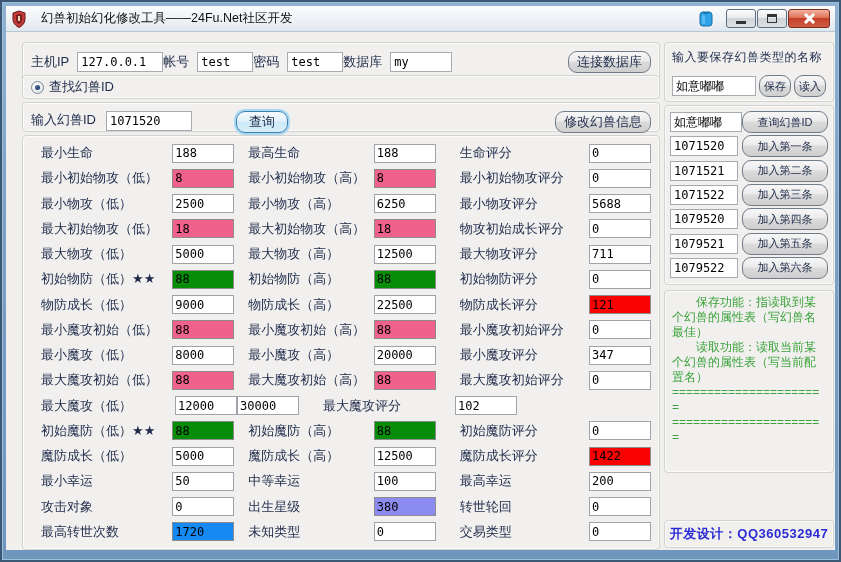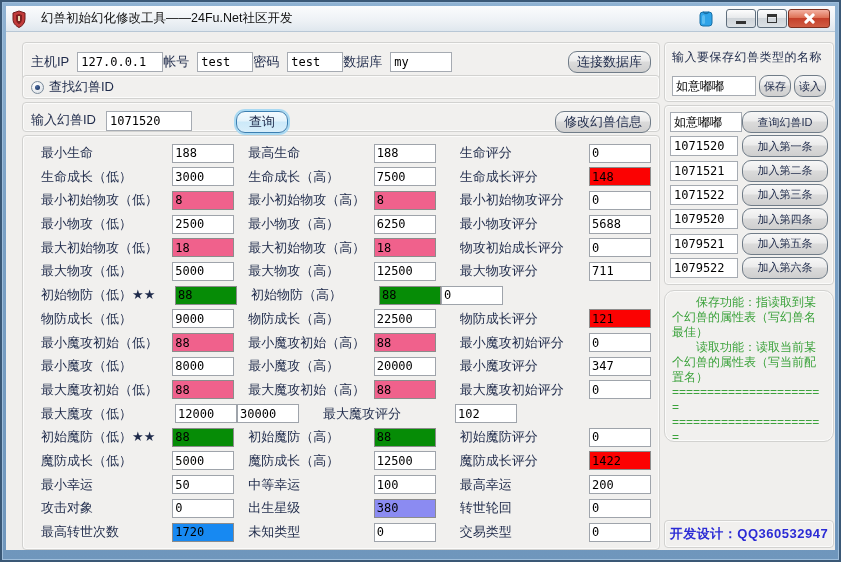--- a/index.html
+++ b/index.html
@@ -53,21 +53,21 @@
   .lcol{ left:16px; width:638px; }
   .rcol{ left:658px; width:170px; }
 
   .p-conn{ top:10px; height:40px; display:flex; align-items:center; padding:0 8px;justify-content:space-between; }
   .p-radio{ top:43px; height:24px; display:flex; align-items:center; padding:0 8px; }
   .p-idq{ top:70px; height:30px; display:flex; align-items:flex-start; padding:8px 8px; }
   .p-grid{ top:103px; height:415px; display:flex; flex-direction:column; justify-content:space-between; padding:7px 8px; }
 
   .p-save{ top:10px; height:60px; padding:6px 7px; }
   .p-slots{ top:73px; height:180px; padding:4px 5px; display:flex; flex-direction:column; justify-content:space-between; }
-  .p-notes{ top:258px; height:152px; padding:4px 7px; overflow:hidden;border-radius:10px; }
+  .p-notes{ top:258px; height:183px; padding:4px 7px; overflow:hidden; }
   .p-dev{ top:488px; height:28px; display:flex; align-items:center; justify-content:center; }
 
   
   .lbl{ font-size:13px; color:#1E2A4A; white-space:nowrap; }
   input.tb{
     height:20px; border:1px solid #A6ABB2; background:#FFF; color:#000;
     font:12px "DejaVu Sans Mono","Liberation Mono",monospace; padding:0 3px;
   }
   button.btn{
     height:22px; border:1px solid #707C88; border-radius:9px;
@@ -185,28 +185,20 @@
     <div class="panel lcol p-grid">
         <div class="grow">
           <span class="glabel c0">最小生命</span>
           <input class="gval s-normal" value="188" style="">
           <span class="glabel c1">最高生命</span>
           <input class="gval s-normal" value="188" style="">
           <span class="glabel c2">生命评分</span>
           <input class="gval s-normal" value="0" style="">
         </div>
         <div class="grow">
-          <span class="glabel c0">生命成长（低）</span>
-          <input class="gval s-normal" value="3000" style="">
-          <span class="glabel c1">生命成长（高）</span>
-          <input class="gval s-normal" value="7500" style="">
-          <span class="glabel c2">生命成长评分</span>
-          <input class="gval s-red" value="148" style="">
-        </div>
-        <div class="grow">
           <span class="glabel c0">最小初始物攻（低）</span>
           <input class="gval s-pink" value="8" style="">
           <span class="glabel c1">最小初始物攻（高）</span>
           <input class="gval s-pink" value="8" style="">
           <span class="glabel c2">最小初始物攻评分</span>
           <input class="gval s-normal" value="0" style="">
         </div>
         <div class="grow">
           <span class="glabel c0">最小物攻（低）</span>
           <input class="gval s-normal" value="2500" style="">
@@ -229,20 +221,21 @@
           <span class="glabel c1">最大物攻（高）</span>
           <input class="gval s-normal" value="12500" style="">
           <span class="glabel c2">最大物攻评分</span>
           <input class="gval s-normal" value="711" style="">
         </div>
         <div class="grow">
           <span class="glabel c0">初始物防（低）★★</span>
           <input class="gval s-green" value="88" style="">
           <span class="glabel c1">初始物防（高）</span>
           <input class="gval s-green" value="88" style="">
+          <span class="glabel c2">初始物防评分</span>
           <input class="gval s-normal" value="0" style="">
         </div>
         <div class="grow">
           <span class="glabel c0">物防成长（低）</span>
           <input class="gval s-normal" value="9000" style="">
           <span class="glabel c1">物防成长（高）</span>
           <input class="gval s-normal" value="22500" style="">
           <span class="glabel c2">物防成长评分</span>
           <input class="gval s-red" value="121" style="">
         </div>

